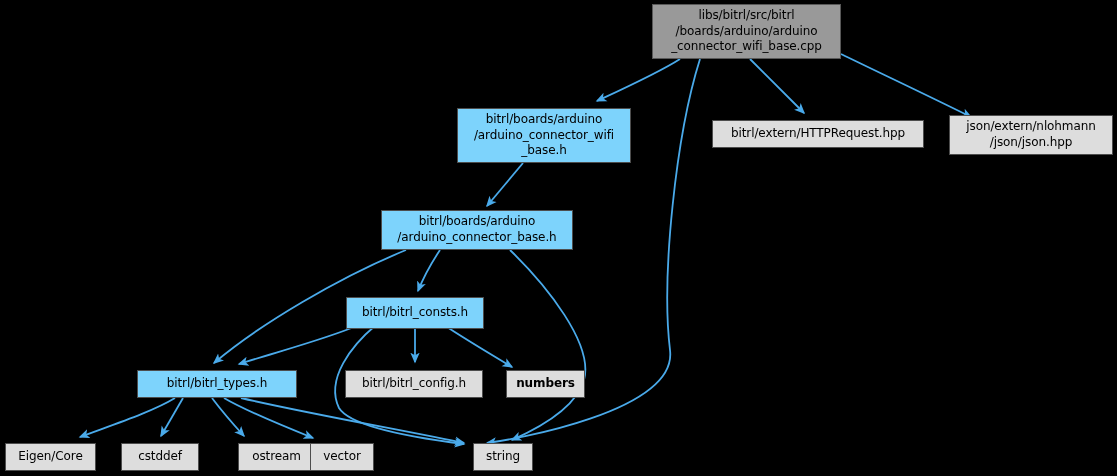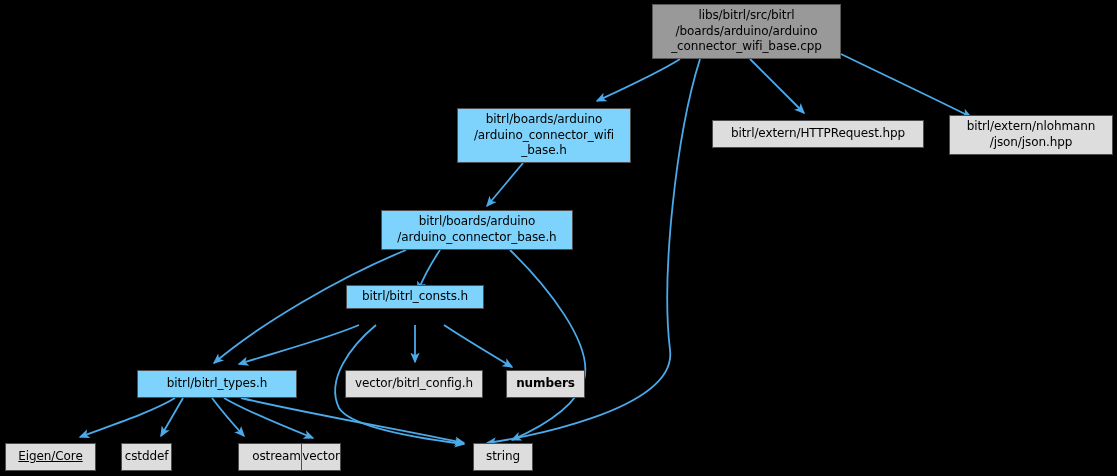--- a/index.html
+++ b/index.html
@@ -84,28 +84,28 @@
   </svg>
 
   <div id="nodes-group">
       <div class="node fill-root" style="left: 652px; top: 4px; width: 189px; height: 55px;">libs/bitrl/src/bitrl
 /boards/arduino/arduino
 _connector_wifi_base.cpp</div>
       <div class="node fill-white" style="left: 457px; top: 108px; width: 174px; height: 55px;">bitrl/boards/arduino
 /arduino_connector_wifi
 _base.h</div>
       <div class="node fill-grey" style="left: 712px; top: 120px; width: 212px; height: 28px;">bitrl/extern/HTTPRequest.hpp</div>
-      <div class="node fill-grey" style="left: 949px; top: 115px; width: 164px; height: 40px;">bitrl/extern/nlohmann
+      <div class="node fill-grey" style="left: 949px; top: 115px; width: 164px; height: 40px;">json/extern/nlohmann
 /json/json.hpp</div>
       <div class="node fill-white" style="left: 381px; top: 210px; width: 192px; height: 40px;">bitrl/boards/arduino
 /arduino_connector_base.h</div>
-      <div class="node fill-white" style="left: 346px; top: 285px; width: 138px; height: 24px;">bitrl/bitrl_consts.h</div>
+      <div class="node fill-white" style="left: 346px; top: 297px; width: 138px; height: 32px;">bitrl/bitrl_consts.h</div>
       <div class="node fill-white" style="left: 137px; top: 370px; width: 160px; height: 28px;">bitrl/bitrl_types.h</div>
-      <div class="node fill-grey" style="left: 345px; top: 370px; width: 138px; height: 28px;">vector/bitrl_config.h</div>
+      <div class="node fill-grey" style="left: 345px; top: 370px; width: 138px; height: 28px;">bitrl/bitrl_config.h</div>
       <div class="node fill-grey" style="left: 506px; top: 370px; width: 79px; height: 28px; font-weight: bold;">numbers</div>
-      <div class="node fill-grey" style="left: 5px; top: 443px; width: 91px; height: 28px; text-decoration: underline;">Eigen/Core</div>
-      <div class="node fill-grey" style="left: 121px; top: 443px; width: 51px; height: 28px;">cstddef</div>
+      <div class="node fill-grey" style="left: 5px; top: 443px; width: 91px; height: 28px;">Eigen/Core</div>
+      <div class="node fill-grey" style="left: 121px; top: 443px; width: 78px; height: 28px;">cstddef</div>
       <div class="node fill-grey" style="left: 215px; top: 443px; width: 77px; height: 28px; margin-left: 23px;">ostream</div>
-      <div class="node fill-grey" style="left: 301px; top: 443px; width: 40px; height: 28px;">vector</div>
+      <div class="node fill-grey" style="left: 310px; top: 443px; width: 64px; height: 28px;">vector</div>
       <div class="node fill-grey" style="left: 473px; top: 443px; width: 60px; height: 28px;">string</div>
     </div>
 
 </div>
 
 </body></html>

